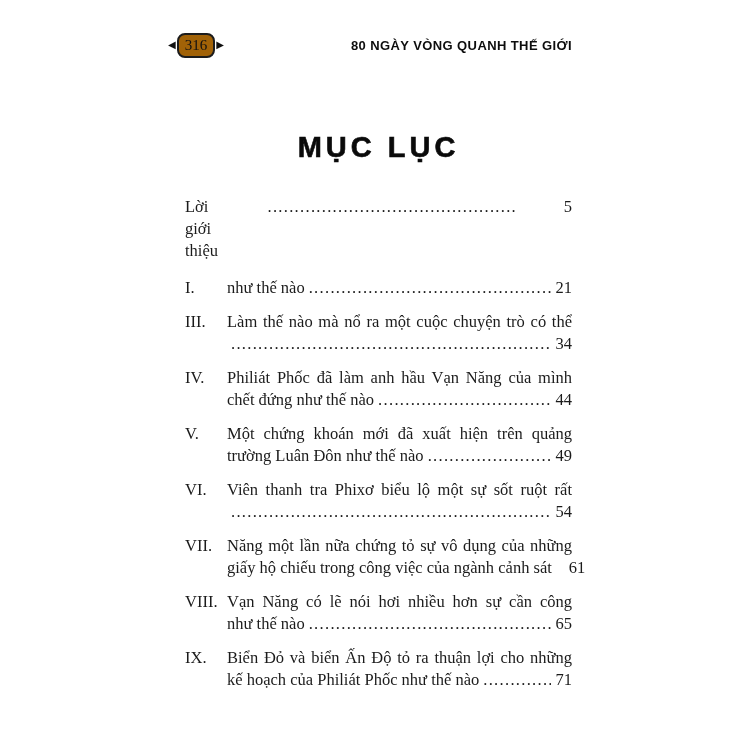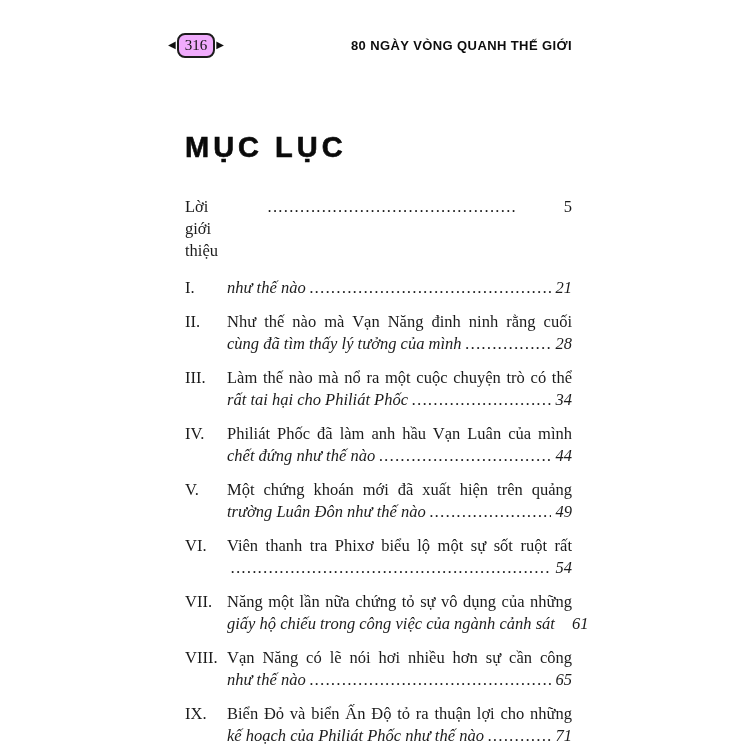--- a/index.html
+++ b/index.html
@@ -40,37 +40,38 @@
     line-height: 1;
   }
   .page-badge {
     border: 2px solid #1c1c1c;
     border-radius: 8px;
     padding: 1px 6px 2px 6px;
     font-family: "Liberation Serif", serif;
     font-size: 15px;
     line-height: 1.2;
     color: #111;
-    background: #f0abfc;
+    background: #a16207;
   }
   .running-title {
     font-family: "Liberation Sans", sans-serif;
     font-weight: bold;
     font-size: 13px;
     letter-spacing: 0.4px;
     color: #0d0d0d;
     transform: scaleY(1.05);
     text-align: right;
   }
   
   .doc-title {
     position: absolute;
     top: 131px;
     left: 185px;
     width: 387px;
+    text-align: center;
     font-family: "Liberation Sans", sans-serif;
     font-weight: bold;
     font-size: 29px;
     letter-spacing: 4px;
     color: #0a0a0a;
     -webkit-text-stroke: 0.6px #0a0a0a;
   }
   
   .toc {
     position: absolute;
@@ -101,21 +102,20 @@
   }
   .l1 {
     display: block;
     text-align: justify;
     text-align-last: justify;
     white-space: nowrap;
   }
   .l2 {
     display: flex;
     align-items: flex-start;
-    font-style: italic;
   }
   .l2 .t {
     white-space: nowrap;
   }
   .leader {
     flex: 1 1 auto;
     overflow: hidden;
     white-space: nowrap;
     margin: 0 5px 0 4px;
     min-width: 8px;
@@ -161,48 +161,36 @@
       <span class="numeral">I.</span>
       <span class="entry-body">
         <span class="l2">
           <span class="t">như thế nào</span>
           <span class="leader"></span>
           <span class="pg">21</span>
         </span>
       </span>
     </div>
 
-    <div class="entry">
-      <span class="numeral">II.</span>
-      <span class="entry-body">
-        <span class="l1">Như thế nào mà Vạn Năng đinh ninh rằng cuối</span>
-        <span class="l2">
-          <span class="t">cùng đã tìm thấy lý tưởng của mình</span>
-          <span class="leader"></span>
-          <span class="pg">28</span>
-        </span>
-      </span>
-    </div>
 
     <div class="entry">
       <span class="numeral">III.</span>
       <span class="entry-body">
         <span class="l1">Làm thế nào mà nổ ra một cuộc chuyện trò có thể</span>
         <span class="l2">
-          <span class="t">rất tai hại cho Philiát Phốc</span>
           <span class="leader"></span>
           <span class="pg">34</span>
         </span>
       </span>
     </div>
 
     <div class="entry">
       <span class="numeral">IV.</span>
       <span class="entry-body">
-        <span class="l1">Philiát Phốc đã làm anh hầu Vạn Luân của mình</span>
+        <span class="l1">Philiát Phốc đã làm anh hầu Vạn Năng của mình</span>
         <span class="l2">
           <span class="t">chết đứng như thế nào</span>
           <span class="leader"></span>
           <span class="pg">44</span>
         </span>
       </span>
     </div>
 
     <div class="entry">
       <span class="numeral">V.</span>

